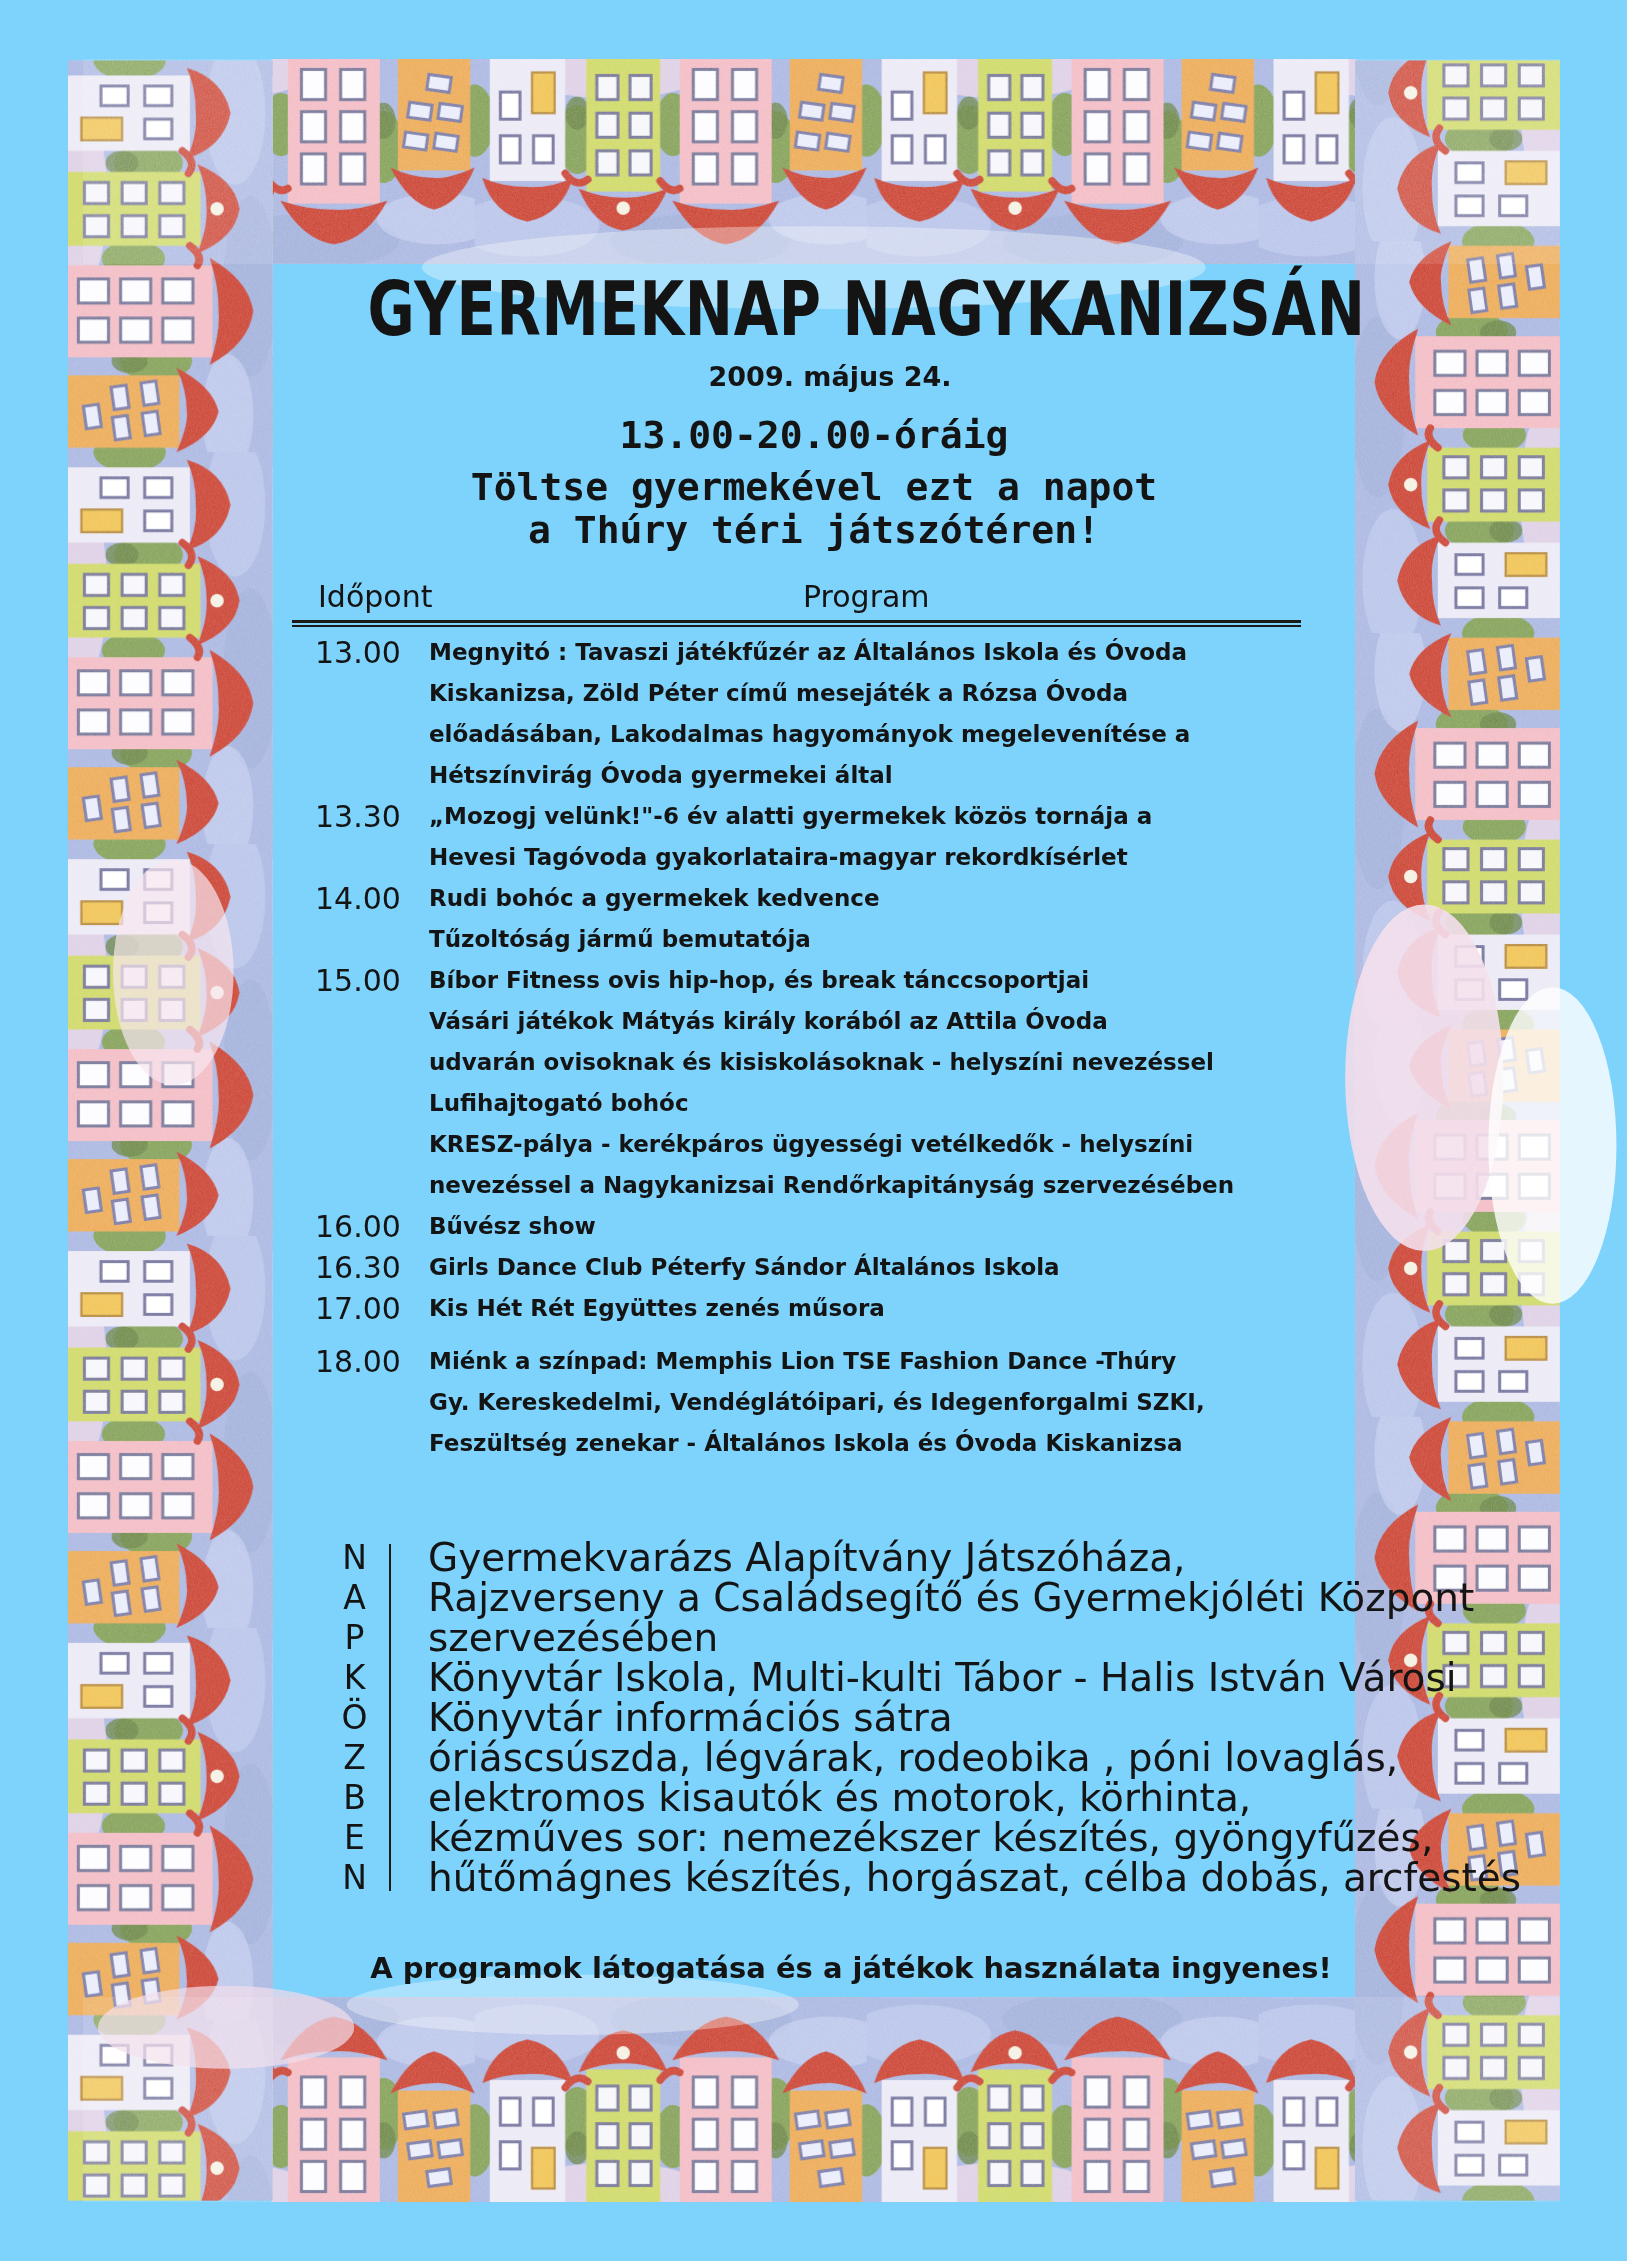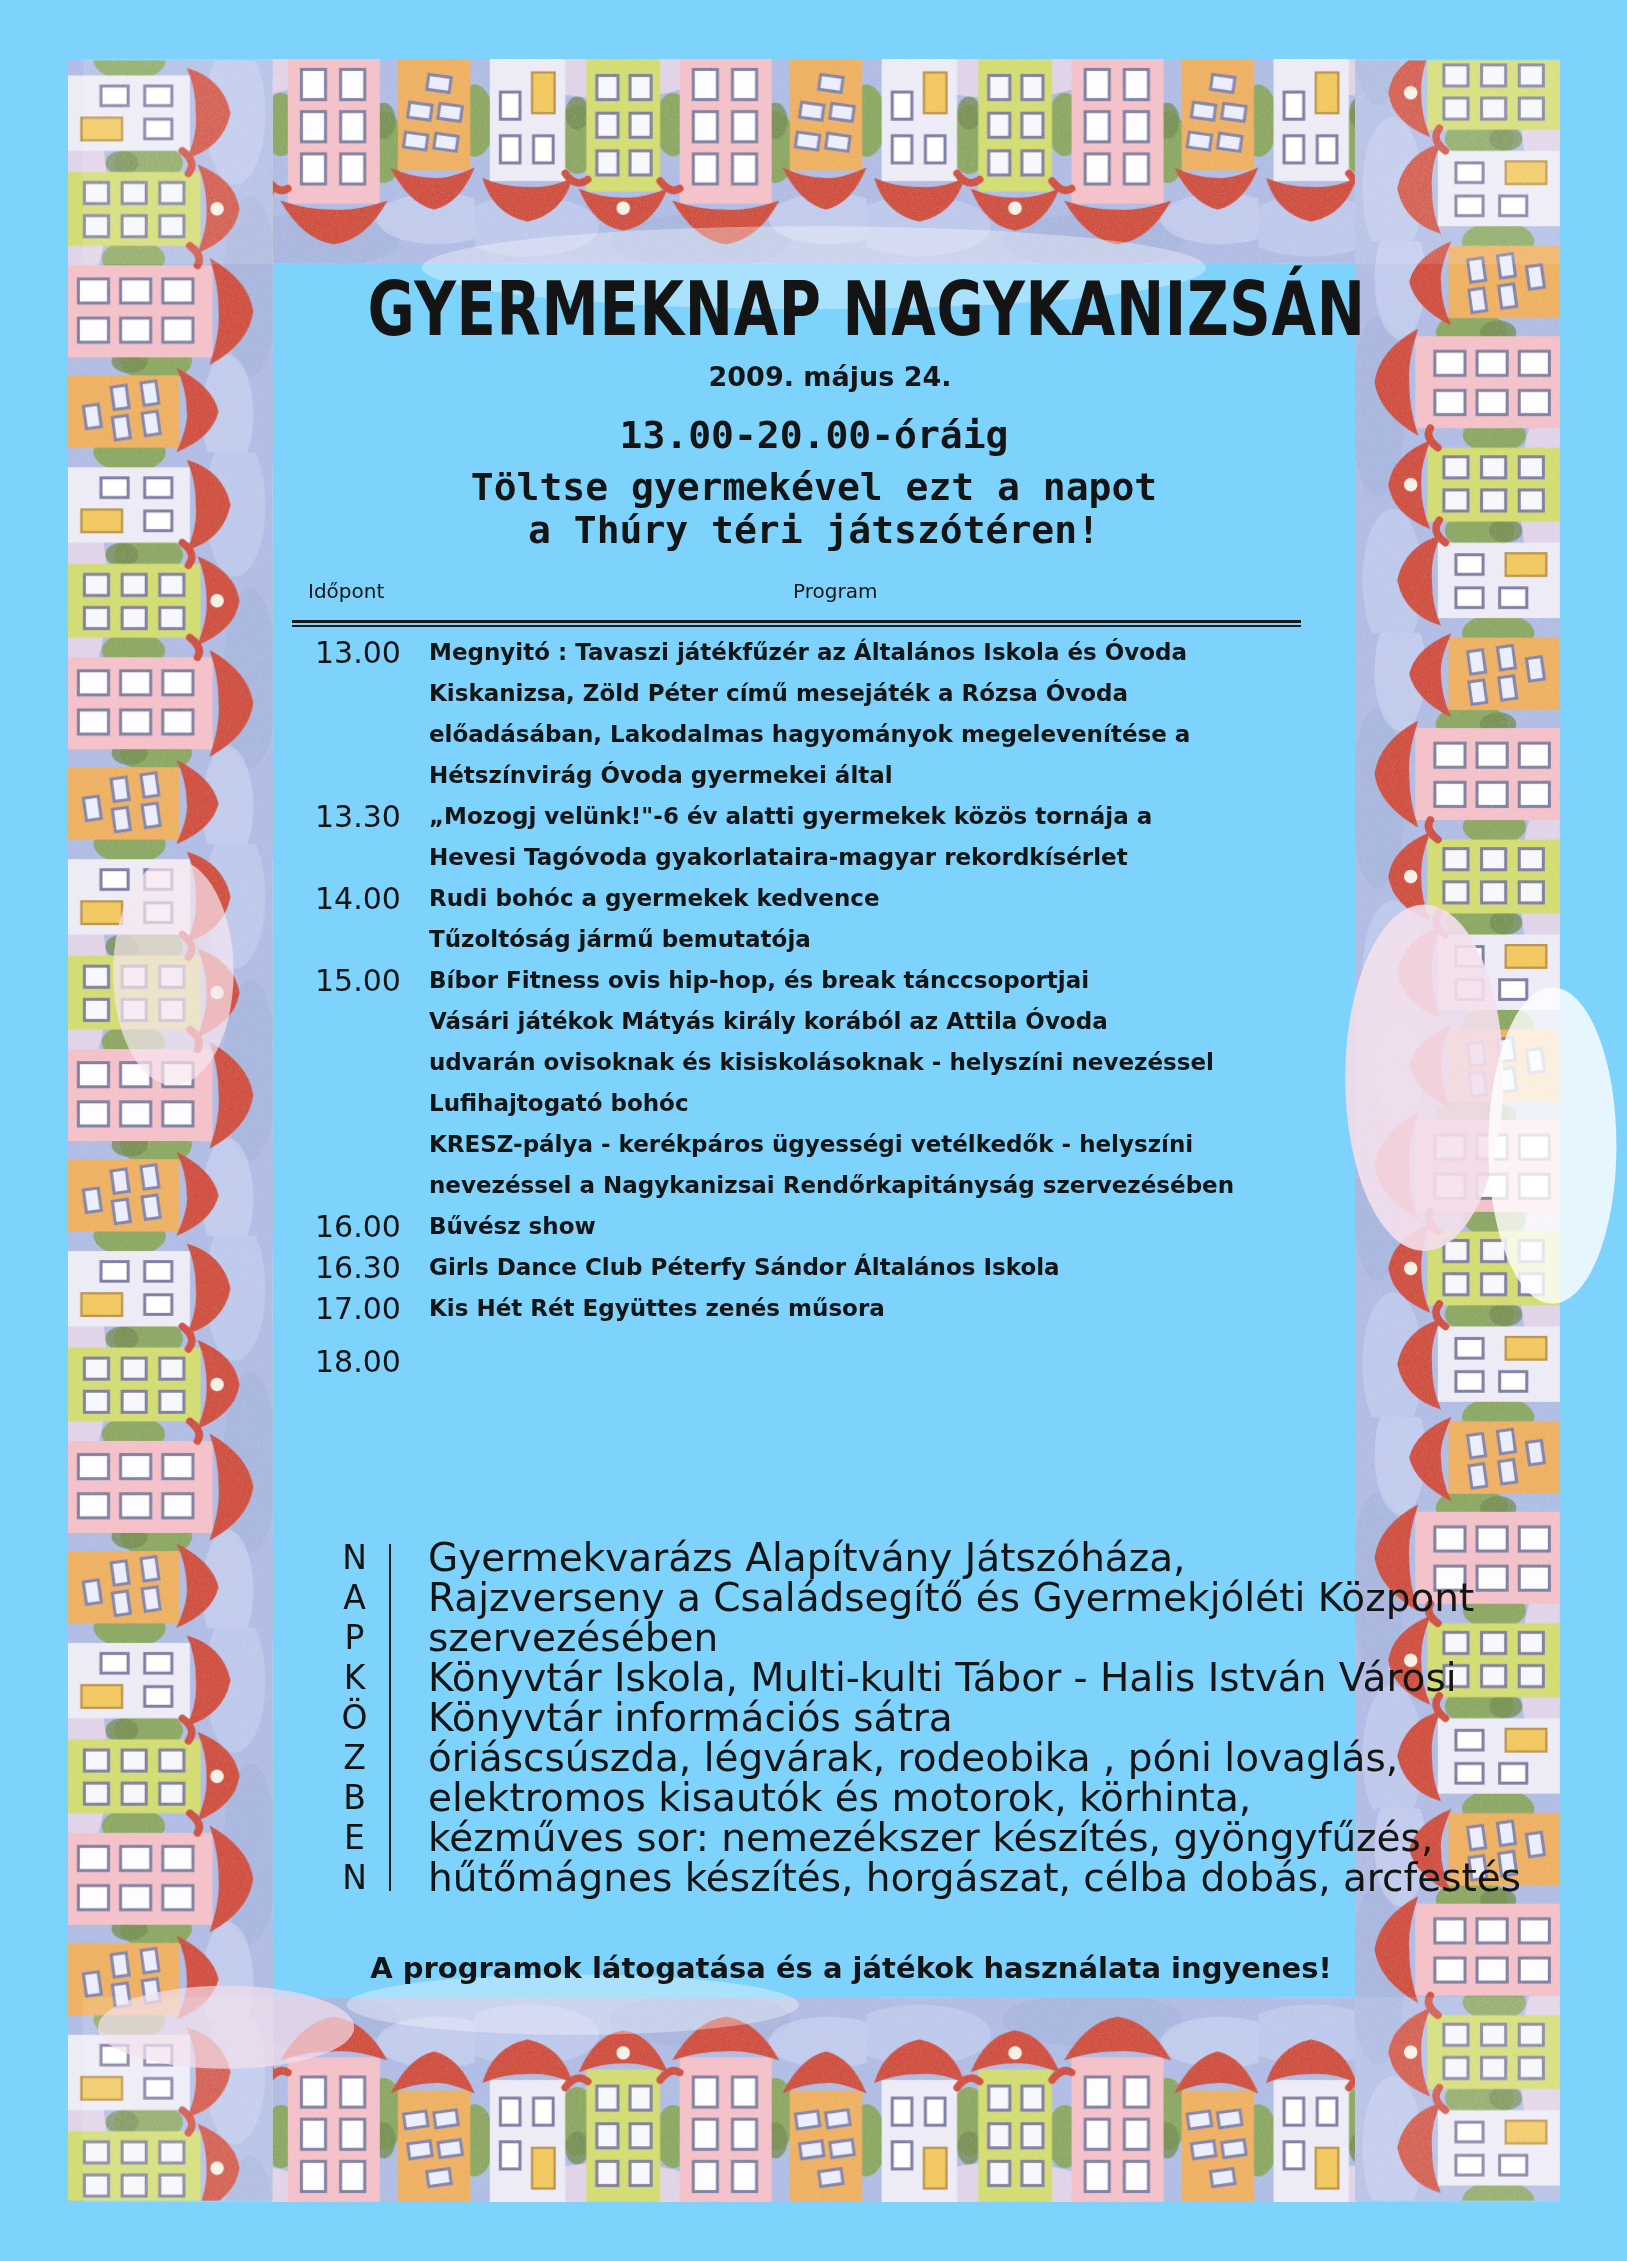--- a/index.html
+++ b/index.html
@@ -12,21 +12,21 @@
   .title{position:absolute;top:22.6px;left:0;width:100%;margin:0;text-align:center;
          font-weight:700;font-size:72px;line-height:75px;letter-spacing:0.8px;
          transform:scale(0.80,1.04);transform-origin:50% 50%;white-space:nowrap;}
   .date{position:absolute;top:112px;left:16px;width:100%;text-align:center;
         font-weight:700;font-size:27px;white-space:nowrap;}
   .mono{font-family:"DejaVu Sans Mono","Liberation Mono",monospace;font-weight:700;white-space:nowrap;}
   .hours{position:absolute;top:164px;left:0;width:100%;text-align:center;font-size:38px;}
   .invite1{position:absolute;top:216px;left:0;width:100%;text-align:center;font-size:38px;}
   .invite2{position:absolute;top:259px;left:0;width:100%;text-align:center;font-size:38px;}
 
-  .thead{position:absolute;top:330px;left:2px;width:100%;height:38px;font-size:20px;}
+  .thead{position:absolute;top:330px;left:12px;width:100%;height:38px;font-size:30px;}
   .th-time{position:absolute;left:50px;top:0;white-space:nowrap;}
   .th-prog{position:absolute;left:535px;top:0;white-space:nowrap;}
   .rule{position:absolute;top:371px;left:36px;width:1009px;height:2.3px;
         border-top:3.8px solid #1a1a1a;border-bottom:2.3px solid #1a1a1a;}
 
   #program-rows{position:absolute;top:383px;left:0;width:1116px;}
   .prow{display:flex;align-items:flex-start;}
   .prow:nth-child(8){margin-top:12px;}
   .ptime{flex:0 0 173px;box-sizing:border-box;padding-left:59px;
          font-size:30px;line-height:41px;white-space:nowrap;}
@@ -207,20 +207,25 @@
           </div>
         </div>
         <div class="prow">
           <div class="ptime">17.00</div>
           <div class="plines">
             <div class="pline">Kis Hét Rét Együttes zenés műsora</div>
           </div>
         </div>
         <div class="prow">
           <div class="ptime">18.00</div>
+          <div class="plines">
+            <div class="pline">Miénk a színpad: Memphis Lion TSE Fashion Dance -Thúry</div>
+            <div class="pline">Gy. Kereskedelmi, Vendéglátóipari, és Idegenforgalmi SZKI,</div>
+            <div class="pline">Feszültség zenekar - Általános Iskola és Óvoda Kiskanizsa</div>
+          </div>
         </div>
       </div>
 
     <div id="nap-section">
       <div class="vline"></div>
       <div id="nap-rows">
           <div class="nrow">
             <span class="nletter">N</span>
             <span class="ntext">Gyermekvarázs Alapítvány Játszóháza,</span>
           </div>

